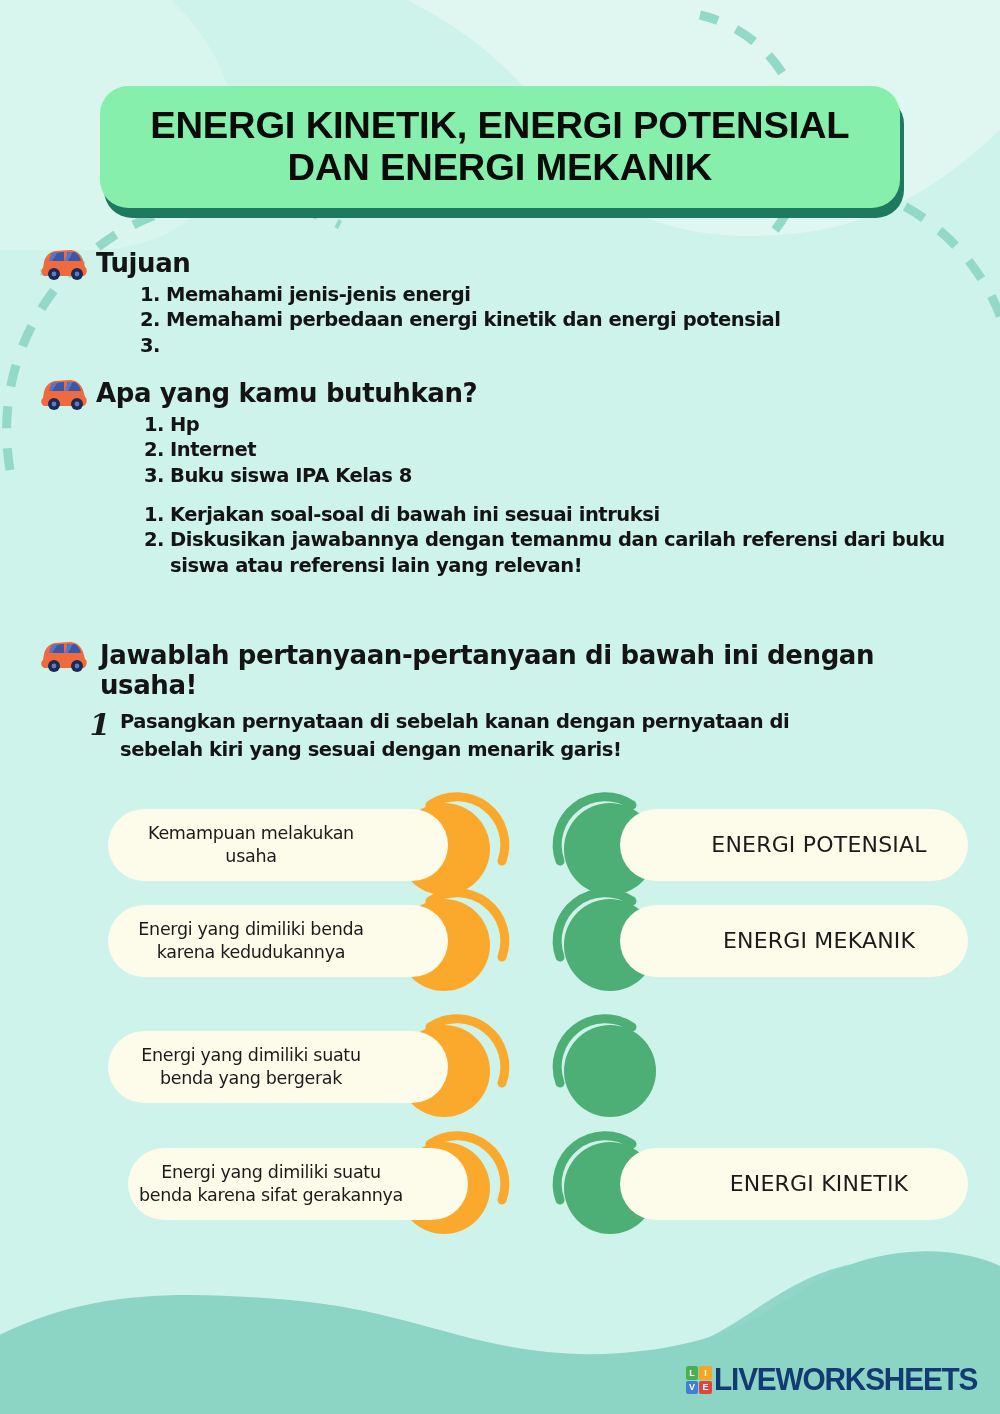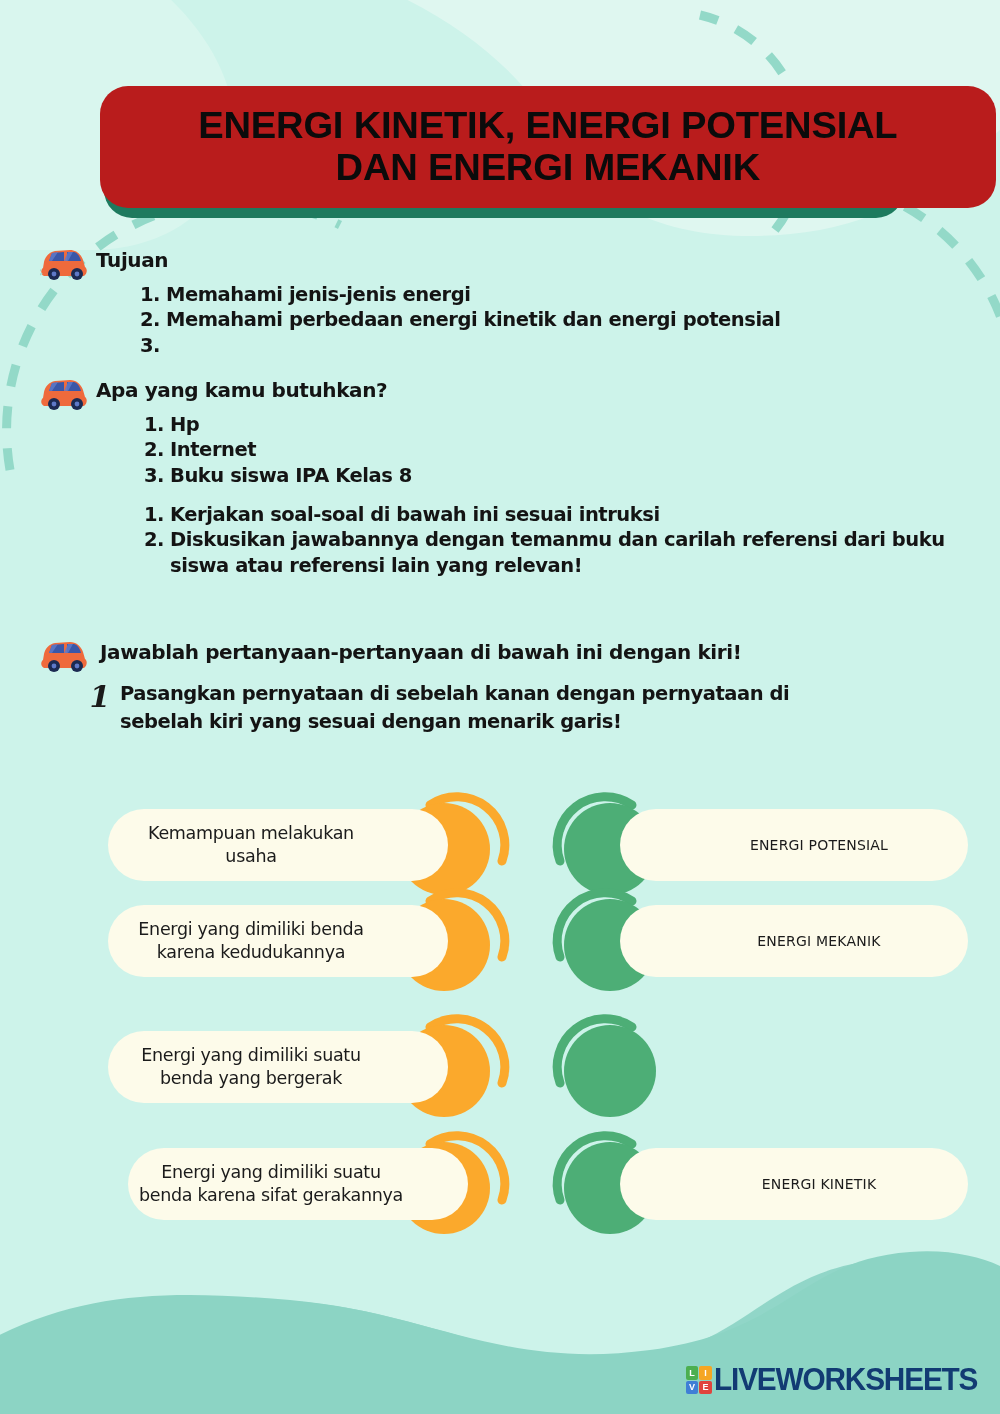--- a/index.html
+++ b/index.html
@@ -15,40 +15,40 @@
   .bg-layer{position:absolute;inset:0;z-index:0;pointer-events:none;}
   .bg-svg{position:absolute;left:0;top:0;width:1000px;height:1414px;}
 
   
   .header-wrap{position:absolute;left:100px;top:86px;width:800px;height:124px;z-index:3;}
   .header-shadow{
     position:absolute;left:4px;top:10px;width:800px;height:122px;
     background:#1E7A5E;border-radius:28px;
   }
   .header-bar{
-    position:absolute;left:0;top:0;width:896px;height:122px;
-    background:#b91c1c;border-radius:28px;
+    position:absolute;left:0;top:0;width:800px;height:122px;
+    background:#86efac;border-radius:28px;
     display:flex;align-items:center;justify-content:center;
   }
   .header-title{
     font-family:"Liberation Sans", sans-serif;
     font-weight:bold;color:#0B0B0B;
     font-size:36px;line-height:1.18;letter-spacing:-0.2px;
     text-align:center;transform:scaleX(1.06);
     white-space:pre-line;
   }
 
   
   .content{position:absolute;left:0;top:0;width:1000px;z-index:4;}
   .section{position:absolute;}
   .sec-head{display:flex;align-items:flex-start;}
   .car-icon{width:50px;height:34px;flex:0 0 50px;margin-top:-2px;}
   .sec-title{
     font-family:"DejaVu Sans", sans-serif;
-    font-weight:bold;font-size:20px;color:#141414;
+    font-weight:bold;font-size:26px;color:#141414;
     letter-spacing:-0.4px;margin-left:6px;
   }
   ol.steps{
     list-style:none;margin:2px 0 0 0;padding:0;
   }
   ol.steps li{
     position:relative;
     font-family:"DejaVu Sans", sans-serif;
     font-weight:bold;font-size:19.5px;color:#141414;
     letter-spacing:-0.45px;line-height:1.30;
@@ -77,21 +77,21 @@
     position:absolute;top:18px;height:72px;
     background:#FDFBEA;border-radius:40px;
     display:flex;align-items:center;justify-content:center;
     box-sizing:border-box;
   }
   .pill-text{
     font-family:"DejaVu Sans", sans-serif;
     font-size:17.5px;color:#1B1B1B;line-height:1.32;
     text-align:center;letter-spacing:-0.3px;white-space:pre-line;
   }
-  .pill-text.caps{font-size:14px;letter-spacing:0.2px;}
+  .pill-text.caps{font-size:22px;letter-spacing:0.2px;}
 
   .blob{position:absolute;border-radius:50%;}
   .blob.orange{background:#FBA92C;}
   .blob.green{background:#4DAE76;}
   .arc{position:absolute;}
 
   
   .card-left{left:108px;width:420px;}
   .card-left .pill{left:0;width:340px;padding-right:54px;}
   .card-left .blob{left:290px;top:12px;width:92px;height:92px;}
@@ -217,21 +217,21 @@
           <path d="M4,30 C0,28 1,23 3,22 L4,16 C5,11 9,6 15,5 L30,4 C36,4 41,8 43,14 L45,21 C47,22 48,27 44,30 Z" fill="#EF6A3C"></path>
           <path d="M12,7 L24,6 L24,15 L9,15 Z" fill="#3A57A8"></path>
           <path d="M27,6 L34,6 C38,7 40,11 41,15 L27,15 Z" fill="#3A57A8"></path>
           <path d="M12,7 L18,6 L12,15 L9,15 Z" fill="#5E79C8" opacity="0.85"></path>
           <path d="M28,6 L33,6 L28,15 L24,15 Z" fill="#5E79C8" opacity="0.85"></path>
           <circle cx="14" cy="28" r="6" fill="#1B2A52"></circle>
             <circle cx="14" cy="28" r="2.4" fill="#5E79C8"></circle>
           <circle cx="37" cy="28" r="6" fill="#1B2A52"></circle>
             <circle cx="37" cy="28" r="2.4" fill="#5E79C8"></circle>
         </svg>
-        <div class="sec-title" style="margin-left:10px;">Jawablah pertanyaan-pertanyaan di bawah ini dengan kiri!</div>
+        <div class="sec-title" style="margin-left:10px;">Jawablah pertanyaan-pertanyaan di bawah ini dengan usaha!</div>
       </div>
       <div class="q-row" style="margin-left:40px;">
         <div class="q-num">1</div>
         <div class="q-text">Pasangkan pernyataan di sebelah kanan dengan pernyataan di
 sebelah kiri yang sesuai dengan menarik garis!</div>
       </div>
     </div>
   </div>
 
   <div class="match-area">

